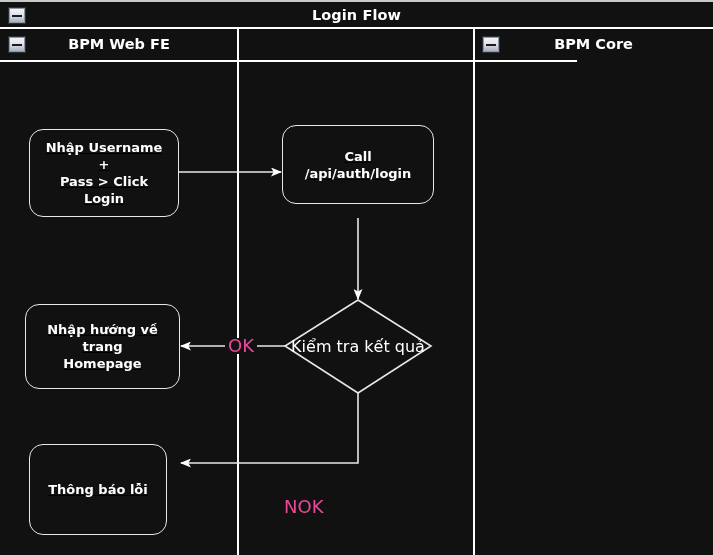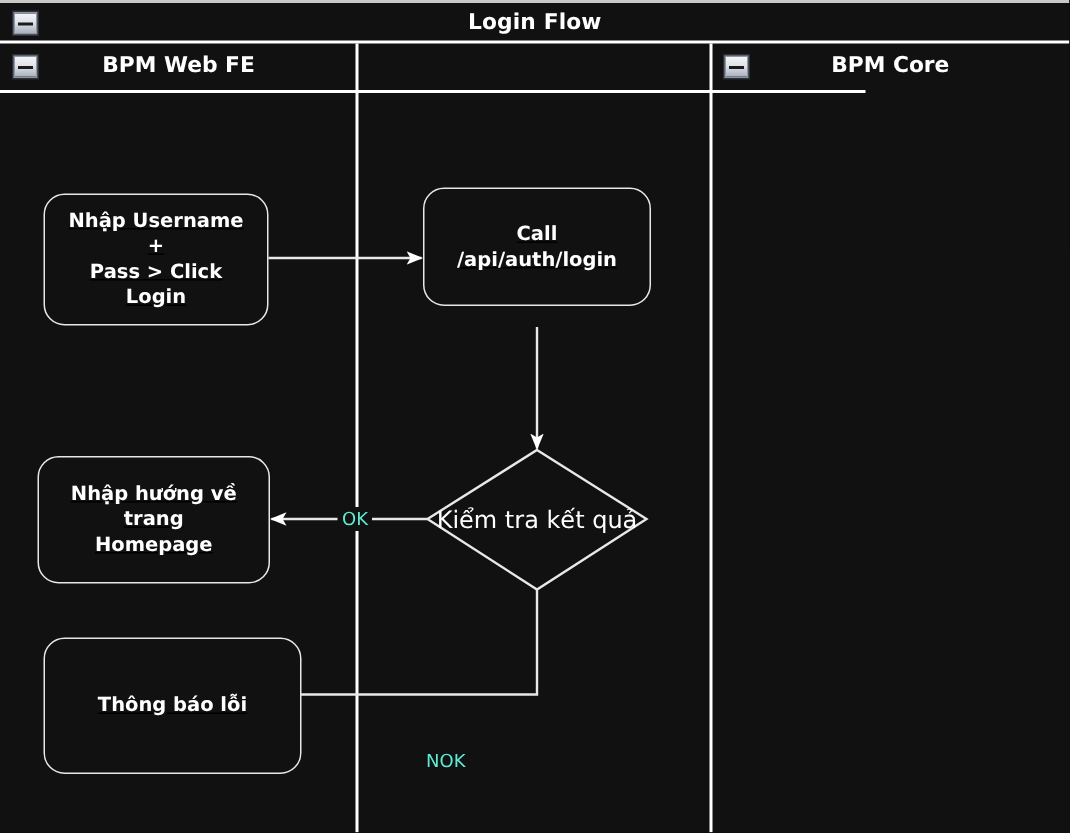--- a/index.html
+++ b/index.html
@@ -125,22 +125,22 @@
     top: 50%;
     transform: translate(-50%, -50%);
     color: #ffffff;
     font-size: 16px;
     text-align: center;
     white-space: nowrap;
     line-height: 14px;
   }
   .edge-label {
     position: absolute;
-    color: #5eead4;
-    font-size: 12px;
+    color: #ec4899;
+    font-size: 18px;
     background: #111111;
     padding: 0 3px;
     line-height: 16px;
     white-space: nowrap;
   }
 </style>
 </head>
 <body>
 
 <div id="diagram-root">
@@ -196,21 +196,21 @@
 
   <div class="node node-gateway" style="left:285px; top:300px; width:146px; height:93px;">
     <div class="node-label">Kiểm tra kết quả</div>
   </div>
 
   <div class="node node-task" style="left:25px; top:304px; width:155px; height:85px;">
     <div class="node-label">Nhập hướng về trang
 Homepage</div>
   </div>
 
-  <div class="node node-task" style="left:29px; top:425px; width:172px; height:91px;">
+  <div class="node node-task" style="left:29px; top:444px; width:138px; height:91px;">
     <div class="node-label">Thông báo lỗi</div>
   </div>
 
   <div class="edge-label" style="left:225px; top:338px;">OK</div>
 
   <div class="edge-label" style="left:281px; top:455px;margin-top:44px;">NOK</div>
 
 </div>
 
 </body></html>

